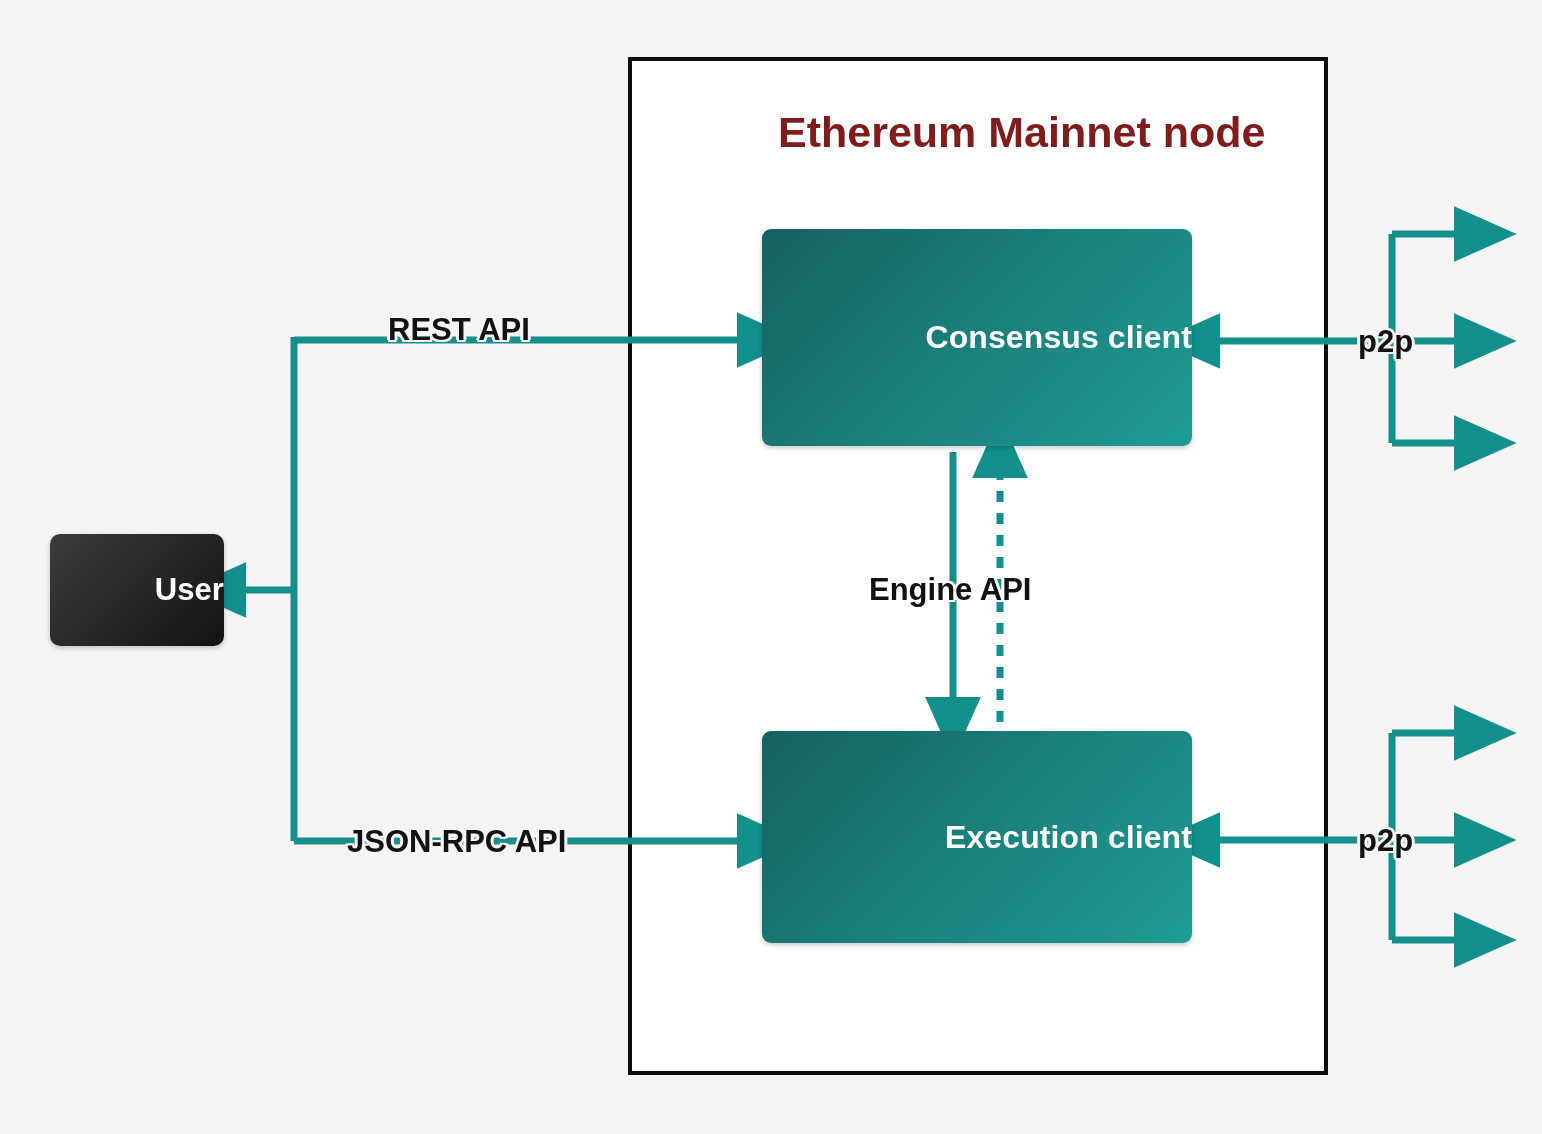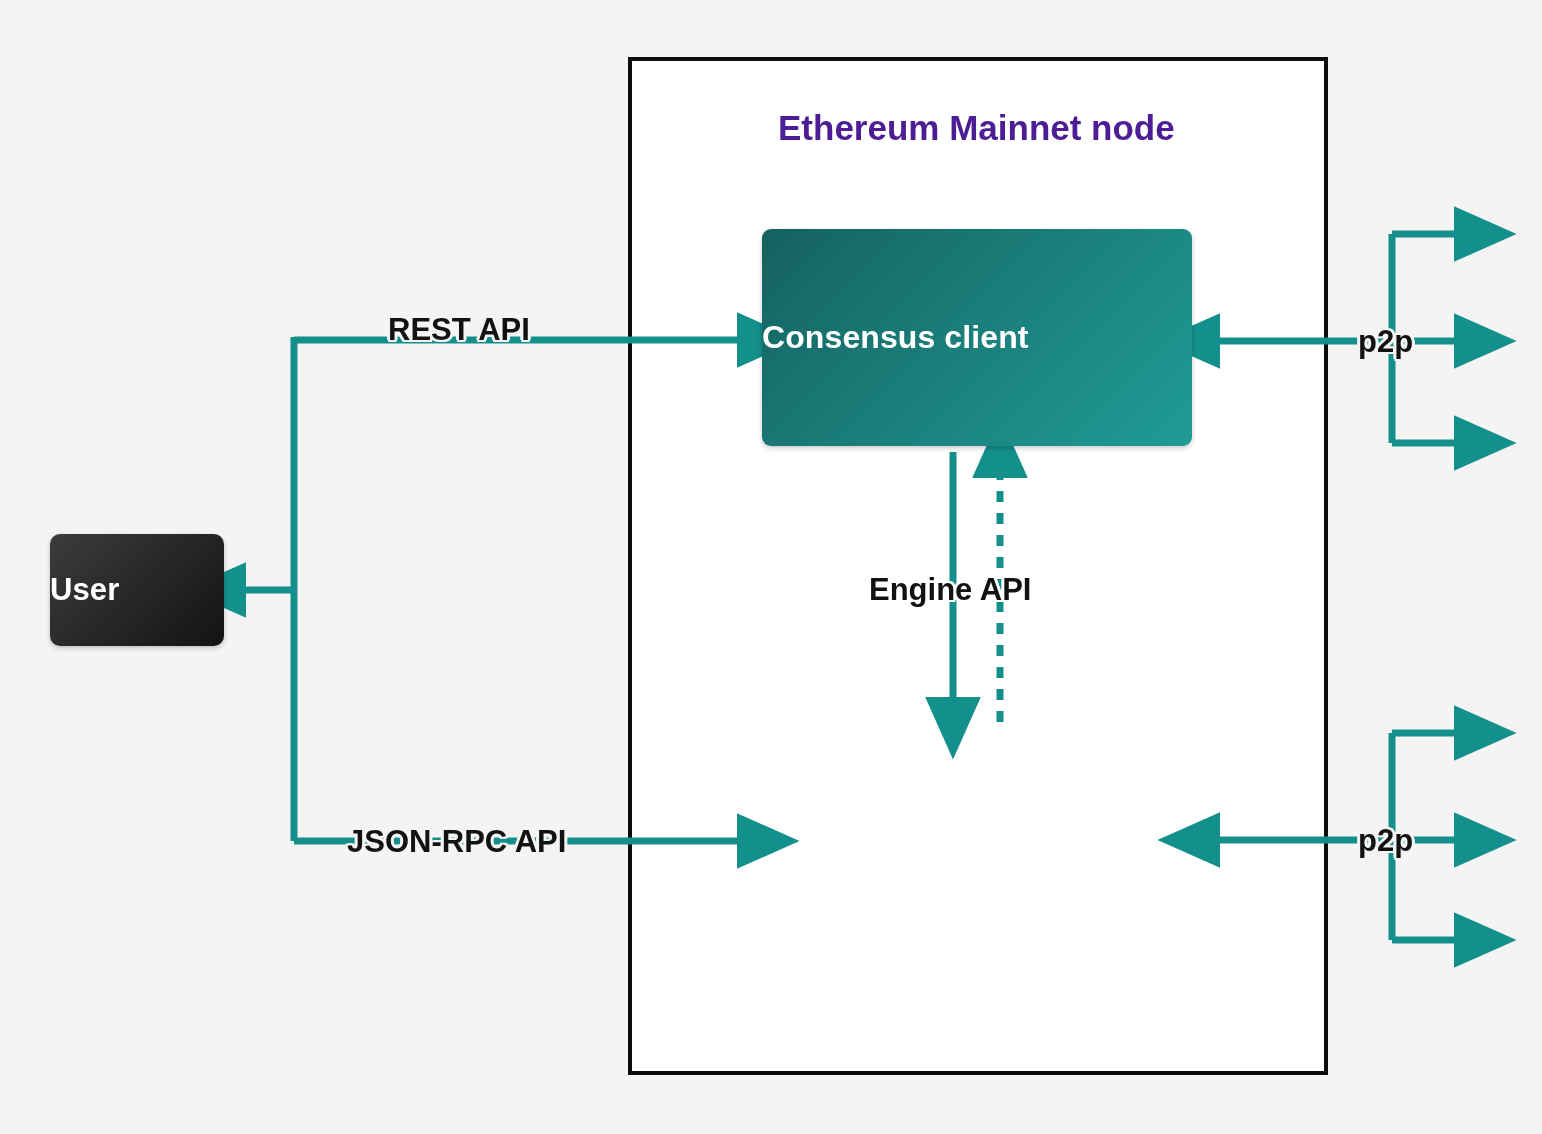--- a/index.html
+++ b/index.html
@@ -24,21 +24,21 @@
     left: 0;
     top: 0;
     width: 1542px;
     height: 1134px;
   }
   .node-box {
     position: absolute;
     border-radius: 9px;
     display: flex;
     align-items: center;
-    justify-content: flex-start;
+    justify-content: flex-end;
     color: #ffffff;
     font-weight: bold;
     letter-spacing: 0.1px;
     box-shadow: 0 2px 5px rgba(0,0,0,0.22);
   }
   #consensus-client-box, #execution-client-box {
     background: linear-gradient(135deg, #15615f 0%, #1a7d79 45%, #1f9b96 100%);
     font-size: 32px;
   }
   #user-box {
@@ -61,23 +61,23 @@
        3px 0 0 #f4f4f4, -3px 0 0 #f4f4f4;
   }
   .edge-label.on-white {
     text-shadow:
        2px 0 0 #ffffff, -2px 0 0 #ffffff, 0 2px 0 #ffffff, 0 -2px 0 #ffffff,
        2px 2px 0 #ffffff, -2px 2px 0 #ffffff, 2px -2px 0 #ffffff, -2px -2px 0 #ffffff,
        3px 0 0 #ffffff, -3px 0 0 #ffffff;
   }
   #node-title {
     position: absolute;
-    color: #4c1d95;
+    color: #7f1d1d;
     font-weight: bold;
-    font-size: 35px;
+    font-size: 43px;
     white-space: nowrap;
   }
   #mainnet-node-container {
     position: absolute;
     background: #ffffff;
     border: 4px solid #0d0d0d;
     box-sizing: border-box;
   }
 </style>
 </head>
@@ -150,20 +150,23 @@
   </svg>
 
   <div class="node-box" id="user-box" style="left:50px; top:534px; width:174px; height:112px;border-radius:10px;">
     <span>User</span>
   </div>
 
   <div class="node-box" id="consensus-client-box" style="left:762px; top:229px; width:430px; height:217px;">
     <span>Consensus client</span>
   </div>
 
+  <div class="node-box" id="execution-client-box" style="left:762px; top:731px; width:430px; height:212px;">
+    <span>Execution client</span>
+  </div>
 
   <div class="edge-label" style="left:388px; top:312px;">REST API</div>
 
   <div class="edge-label" style="left:347px; top:824px;">JSON-RPC API</div>
 
   <div class="edge-label on-white" style="left:869px; top:572px;">Engine API</div>
 
   <div class="edge-label" style="left:1358px; top:324px;">p2p</div>
 
   <div class="edge-label" style="left:1358px; top:823px;">p2p</div>

